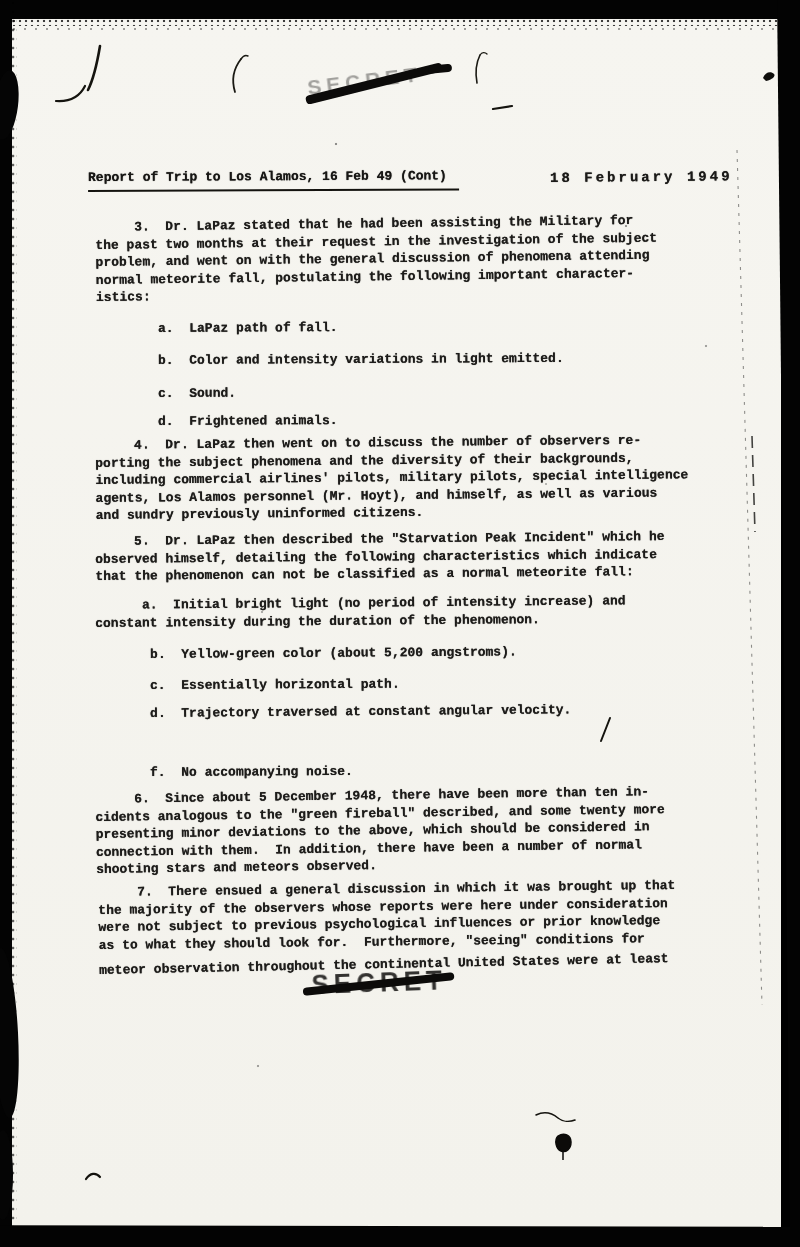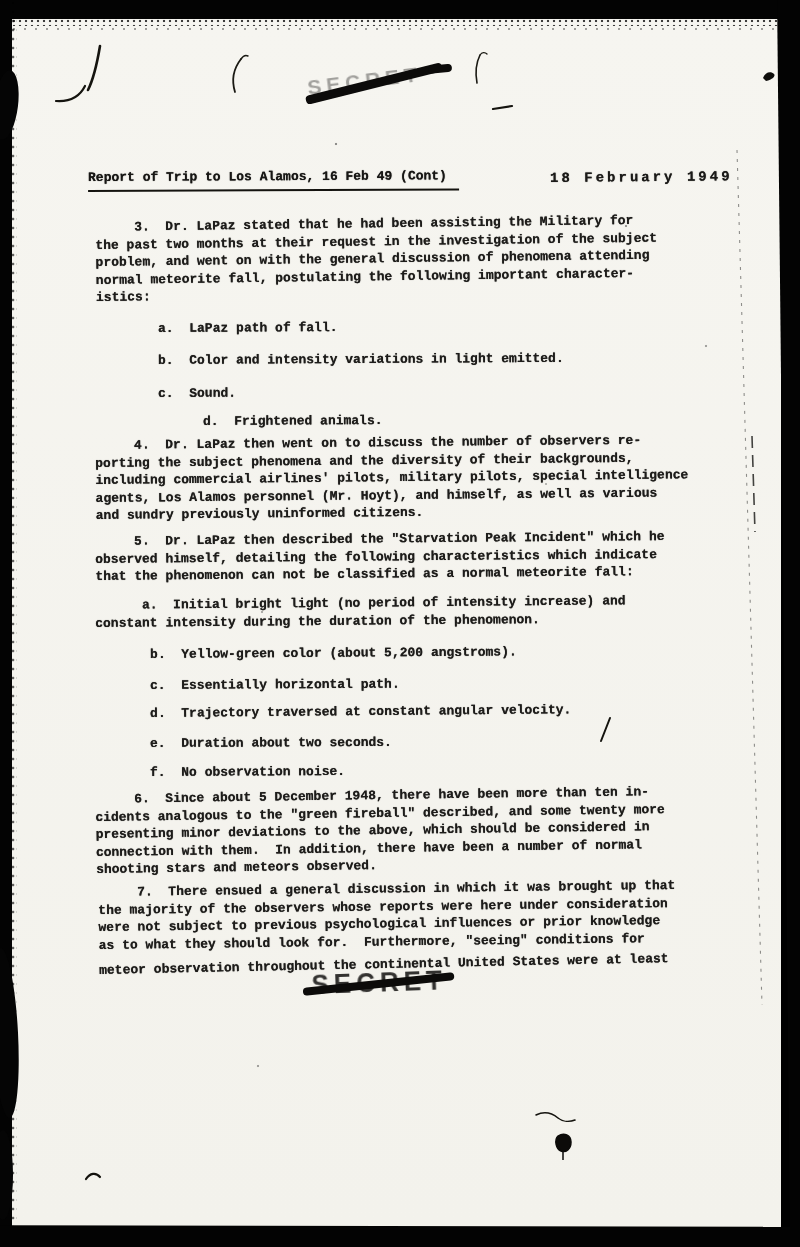--- a/index.html
+++ b/index.html
@@ -83,39 +83,38 @@
 
   <div class="typew" style="left:95px;top:219px;transform:rotate(-0.75deg);">     3.  Dr. LaPaz stated that he had been assisting the Military for
 the past two months at their request in the investigation of the subject
 problem, and went on with the general discussion of phenomena attending
 normal meteorite fall, postulating the following important character-
 istics:</div>
 
   <div class="typew" style="left:158px;top:320px;transform:rotate(-0.3deg);">a.  LaPaz path of fall.</div>
   <div class="typew" style="left:158px;top:352px;transform:rotate(-0.3deg);">b.  Color and intensity variations in light emitted.</div>
   <div class="typew" style="left:158px;top:385px;transform:rotate(-0.2deg);">c.  Sound.</div>
-  <div class="typew" style="left:158px;top:413px;transform:rotate(-0.3deg);margin-left:45px;">d.  Frightened animals.</div>
+  <div class="typew" style="left:158px;top:413px;transform:rotate(-0.3deg);">d.  Frightened animals.</div>
 
   <div class="typew" style="left:95px;top:437px;transform:rotate(-0.55deg);">     4.  Dr. LaPaz then went on to discuss the number of observers re-
 porting the subject phenomena and the diversity of their backgrounds,
 including commercial airlines' pilots, military pilots, special intelligence
 agents, Los Alamos personnel (Mr. Hoyt), and himself, as well as various
 and sundry previously uninformed citizens.</div>
 
   <div class="typew" style="left:95px;top:533px;transform:rotate(-0.5deg);">     5.  Dr. LaPaz then described the "Starvation Peak Incident" which he
 observed himself, detailing the following characteristics which indicate
 that the phenomenon can not be classified as a normal meteorite fall:</div>
   <div class="typew" style="left:95px;top:597px;transform:rotate(-0.5deg);">      a.  Initial bright light (no period of intensity increase) and
 constant intensity during the duration of the phenomenon.</div>
 
   <div class="typew" style="left:150px;top:646px;transform:rotate(-0.4deg);">b.  Yellow-green color (about 5,200 angstroms).</div>
   <div class="typew" style="left:150px;top:677px;transform:rotate(-0.3deg);text-align:right;">c.  Essentially horizontal path.</div>
   <div class="typew" style="left:150px;top:705px;transform:rotate(-0.5deg);">d.  Trajectory traversed at constant angular velocity.</div>
-  <div class="typew" style="left:150px;top:735px;transform:rotate(-0.25deg);">e.  Duration about two seconds.</div>
-  <div class="typew" style="left:150px;top:764px;transform:rotate(-0.3deg);">f.  No observation noise.</div>
+  <div class="typew" style="left:150px;top:764px;transform:rotate(-0.3deg);">f.  No accompanying noise.</div>
 
   <div class="typew" style="left:95px;top:791px;transform:rotate(-0.8deg);">     6.  Since about 5 December 1948, there have been more than ten in-
 cidents analogous to the "green fireball" described, and some twenty more
 presenting minor deviations to the above, which should be considered in
 connection with them.  In addition, there have been a number of normal
 shooting stars and meteors observed.</div>
 
   <div class="typew" style="left:98px;top:884px;transform:rotate(-0.7deg);">     7.  There ensued a general discussion in which it was brought up that
 the majority of the observers whose reports were here under consideration
 were not subject to previous psychological influences or prior knowledge

